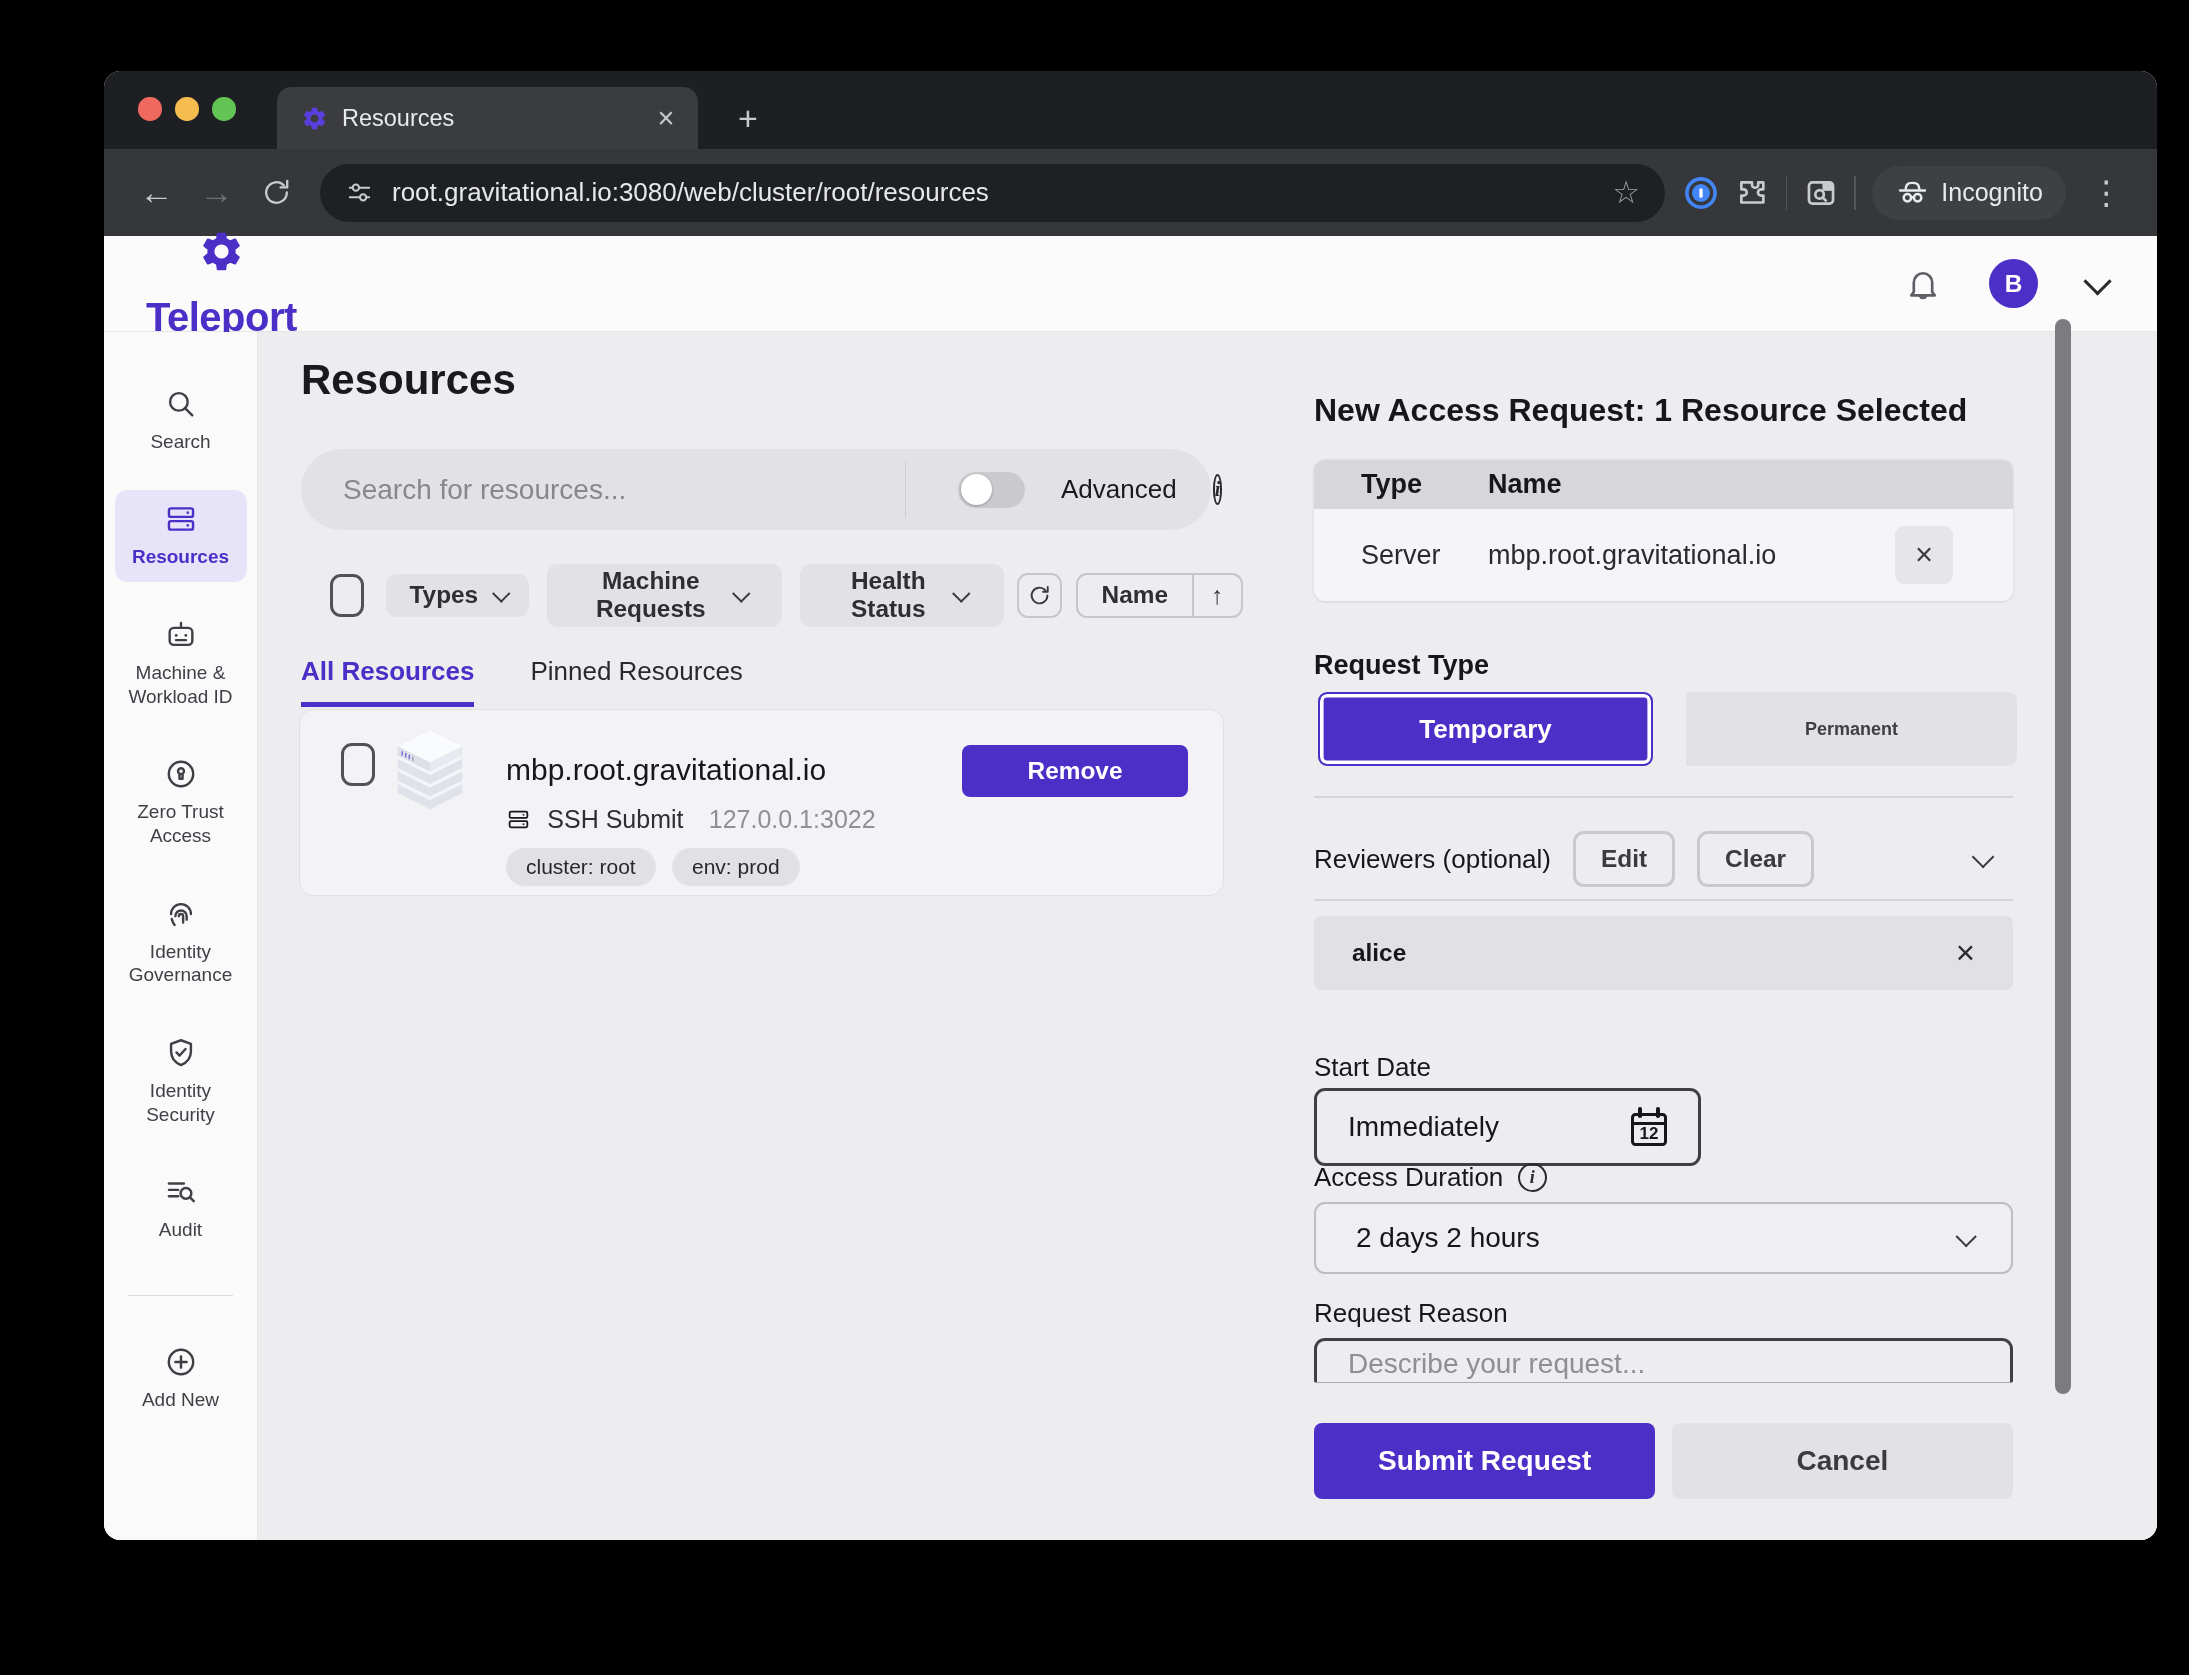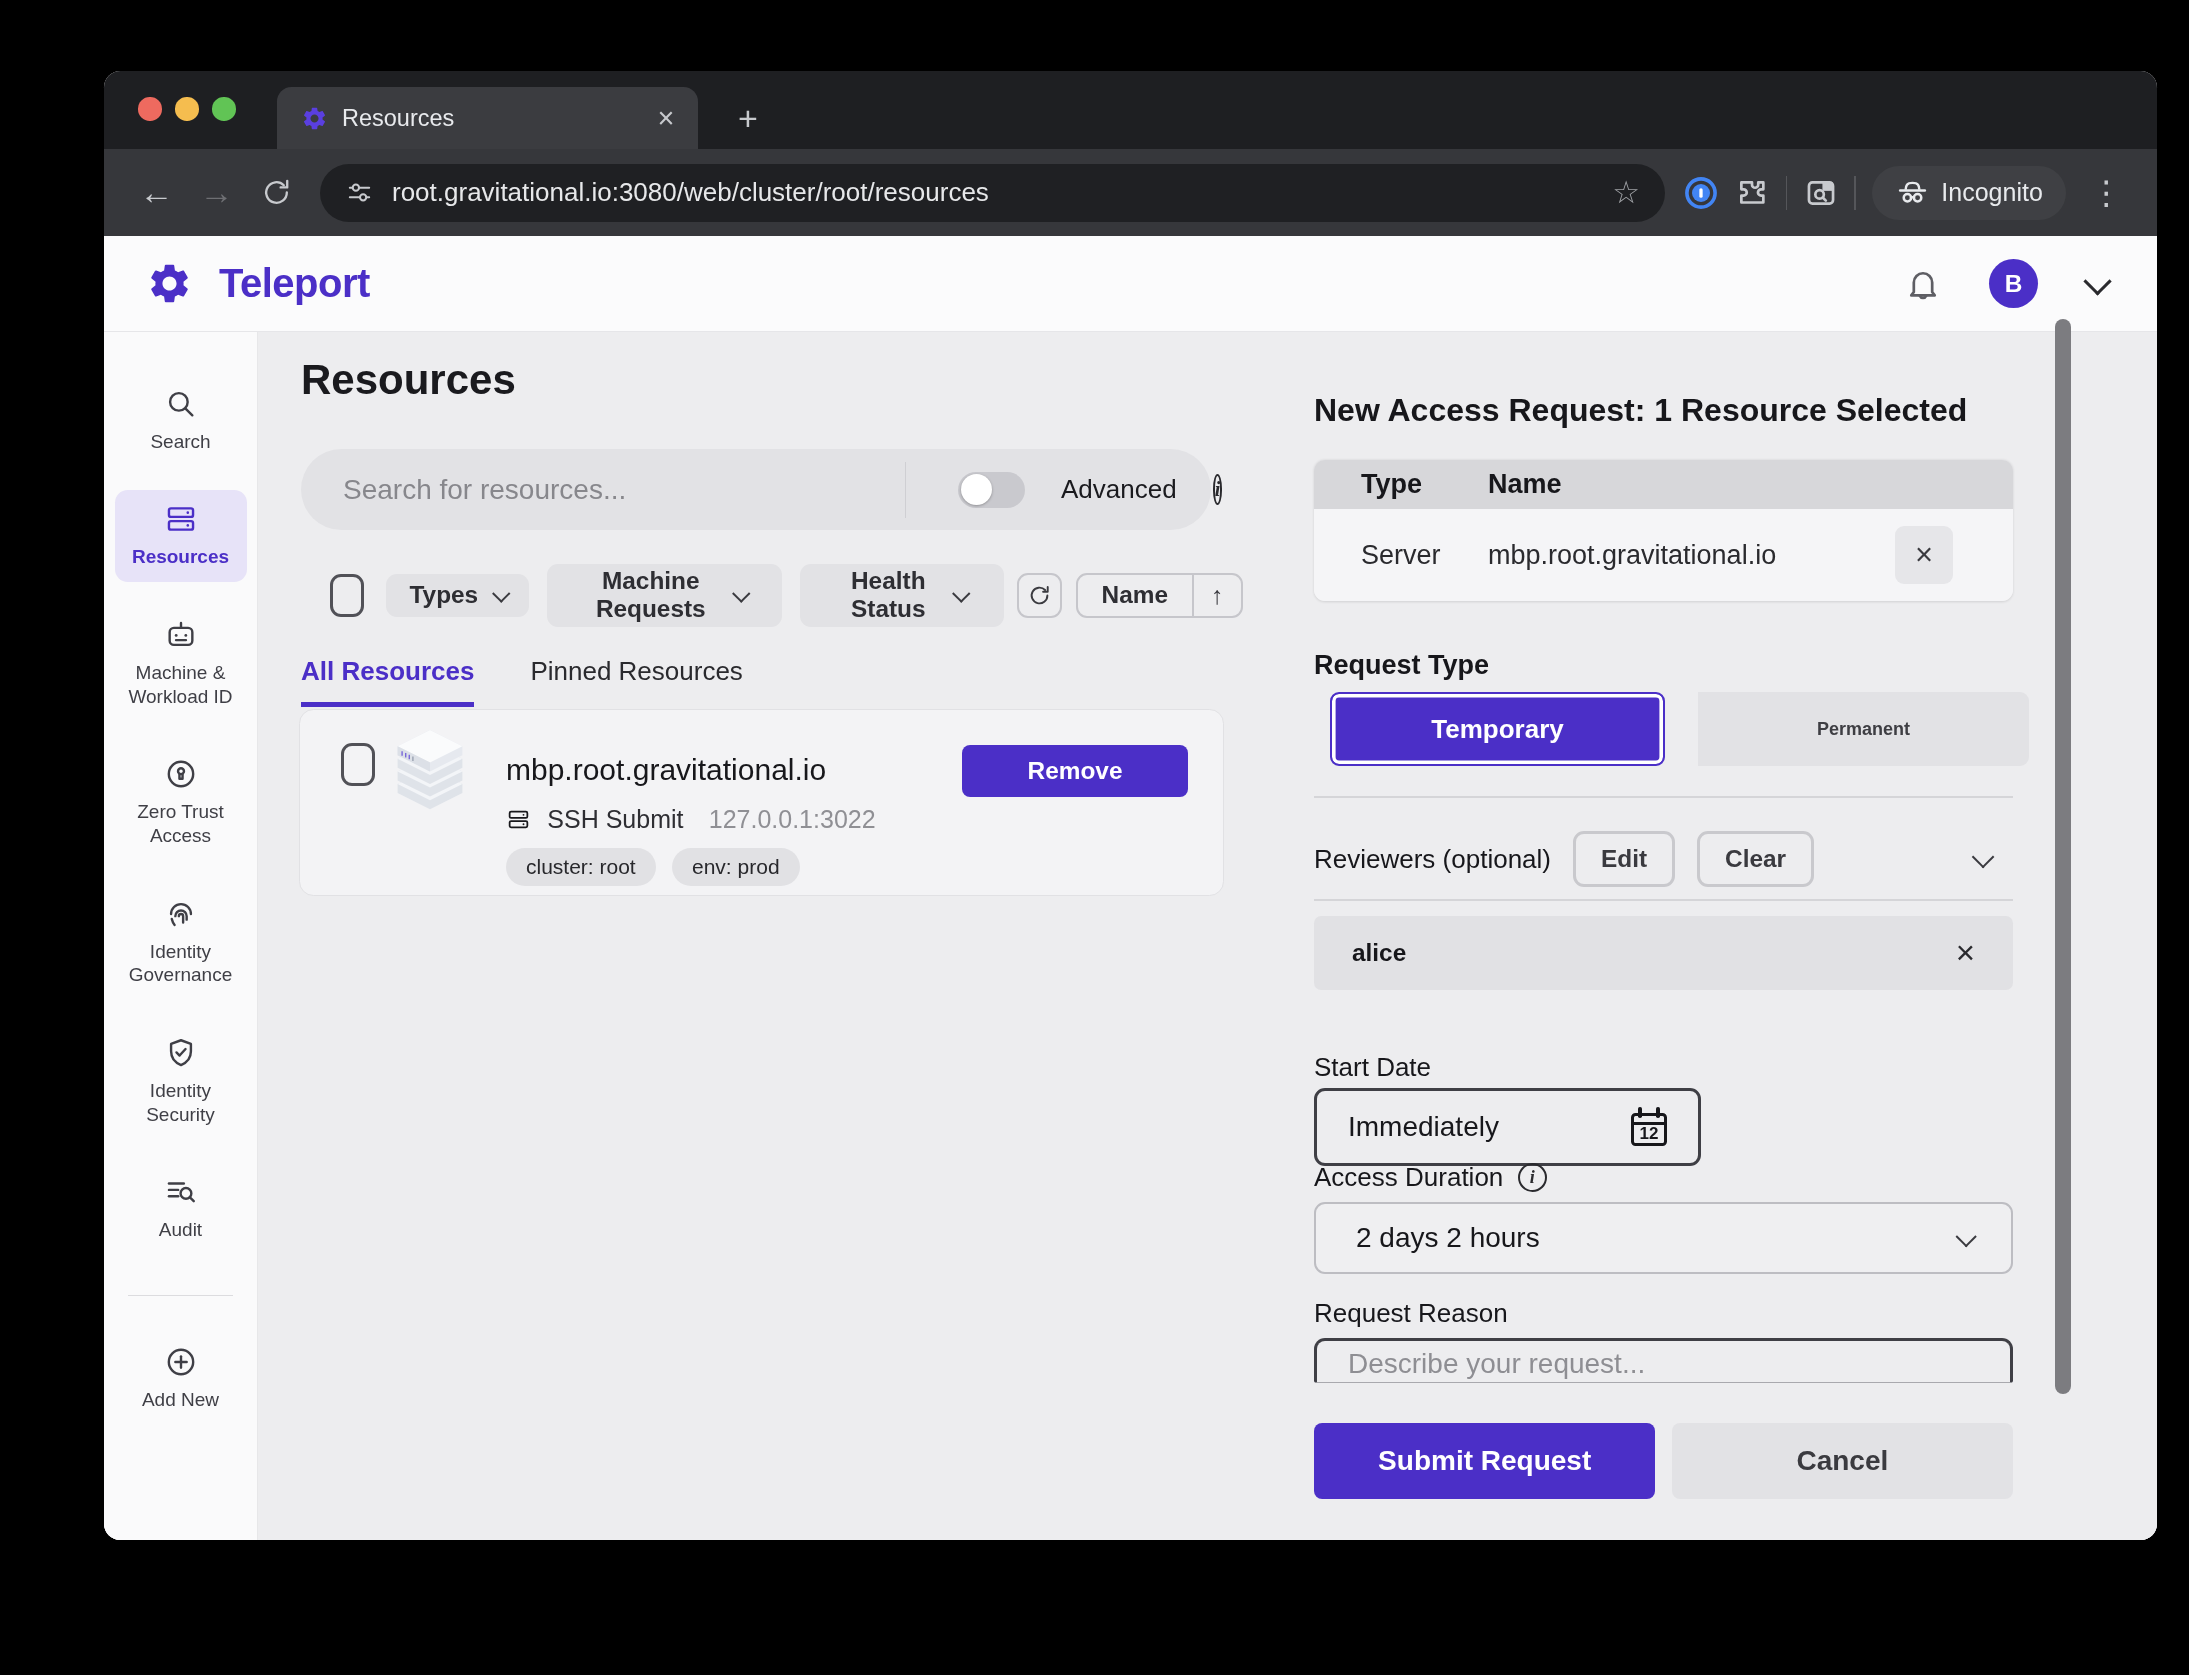--- a/index.html
+++ b/index.html
@@ -28,21 +28,21 @@
   .star { color:#9FA1A5; font-size:31px; flex:none; }
   .tool-right { display:flex; align-items:center; gap:16.3px; flex:none; }
   .vdiv { width:1.8px; height:34px; background:#55565A; }
   .incog { height:54px; background:#3F4044; border-radius:27px; display:flex; align-items:center; gap:12.7px; padding:0 23.5px; }
   .incog span { color:#E8EAED; font-size:25px; }
   .dots { color:#C8CACE; font-size:33px; letter-spacing:0; padding:0 7.2px; }
 
   
   .app { flex:1; display:flex; flex-direction:column; min-height:0; background:#EDEDEF; }
   .app-header { height:96px; background:#FBFBFC; border-bottom:1.8px solid #E6E6E9; display:flex; align-items:center; padding:0 52px 0 42px; flex:none; }
-  .brand { display:flex; align-items:center; gap:26px; }
+  .brand { display:flex; align-items:center; gap:20px;flex-direction:column; }
   .brand-name { color:#4B2FC7; font-size:40px; font-weight:bold; letter-spacing:-0.5px; }
   .hdr-right { margin-left:auto; display:flex; align-items:center; gap:47px; }
   .avatar { width:49px; height:49px; border-radius:50%; background:#4B2FC7; color:#fff; font-size:24.4px; font-weight:bold; display:flex; align-items:center; justify-content:center; }
   .chev { width:20px; height:20px; border-right:3.6px solid #2A2A2E; border-bottom:3.6px solid #2A2A2E; transform:rotate(45deg) translateY(-3.6px); }
 
   .app-body { flex:1; display:flex; min-height:0; }
 
   
   .sidebar { width:154px; background:#FAFAFB; border-right:1.8px solid #E7E7E9; flex:none; display:flex; flex-direction:column; align-items:center; padding-top:42px; }
   .nav-item { width:132px; display:flex; flex-direction:column; align-items:center; gap:9px; padding:12.7px 3.6px; margin-bottom:23.5px; border-radius:12.7px; text-align:center; }
@@ -100,21 +100,21 @@
   .panel { position:absolute; left:1056px; top:0; width:699px; height:100%; }
   .ptitle { position:absolute; left:0; top:60px; font-size:32px; font-weight:bold; color:#17171B; }
   .rtable { position:absolute; left:0; top:128px; width:100%; border-radius:11px; overflow:hidden; box-shadow:0 0.9px 2.7px rgba(0,0,0,.12); }
   .rt-head { height:49px; background:#D7D7DA; display:flex; align-items:center; font-size:27px; font-weight:bold; color:#17171B; }
   .rt-row { height:92px; background:#F5F5F7; display:flex; align-items:center; font-size:27px; color:#2A2A2E; position:relative; }
   .ct { width:127px; margin-left:47px; flex:none; }
   .cn { flex:1; }
   .xbtn { position:absolute; right:60px; top:17px; width:58px; height:58px; background:#E6E6E9; border-radius:9px; border:none; font-size:31px; color:#3A3A3F; display:flex; align-items:center; justify-content:center; }
 
   .rt-label { position:absolute; left:0; font-size:27px; font-weight:bold; color:#17171B; }
-  .seg { position:absolute; left:16px; top:360px; width:100%; height:74px; display:flex;gap:33px; }
+  .seg { position:absolute; left:4px; top:360px; width:100%; height:74px; display:flex;gap:33px; }
   .seg .tmp { flex:1; background:#4B2FC7; border:2.7px solid #4B2FC7; box-shadow:inset 0 0 0 3.6px #fff; border-radius:9px; color:#fff; font-size:26px; font-weight:bold; display:flex; align-items:center; justify-content:center; }
   .seg .perm { flex:1; background:#E2E2E5; border-radius:0 9px 9px 0; color:#3E3E43; font-size:18px; font-weight:bold; display:flex; align-items:center; justify-content:center; border:none; }
   .hdiv { position:absolute; left:0; width:100%; height:1.8px; background:#D5D5D8; }
 
   .revrow { position:absolute; left:0; top:496px; width:100%; height:62px; display:flex; align-items:center; gap:22px; }
   .rev-lbl { font-size:26px; color:#17171B; }
   .obtn { height:56px; border:3.6px solid #C9C9CD; border-radius:11px; background:transparent; font-size:24.4px; font-weight:bold; color:#3A3A3F; padding:0 25px; display:flex; align-items:center; }
   .revrow .chev-s { margin-left:auto; margin-right:23.5px; width:16.3px; height:16.3px; }
   .alicerow { position:absolute; left:0; top:584px; width:100%; height:74px; background:#E1E1E4; border-radius:7.2px; display:flex; align-items:center; padding:0 38px; }
   .alice { font-size:24.4px; font-weight:bold; color:#17171B; }

